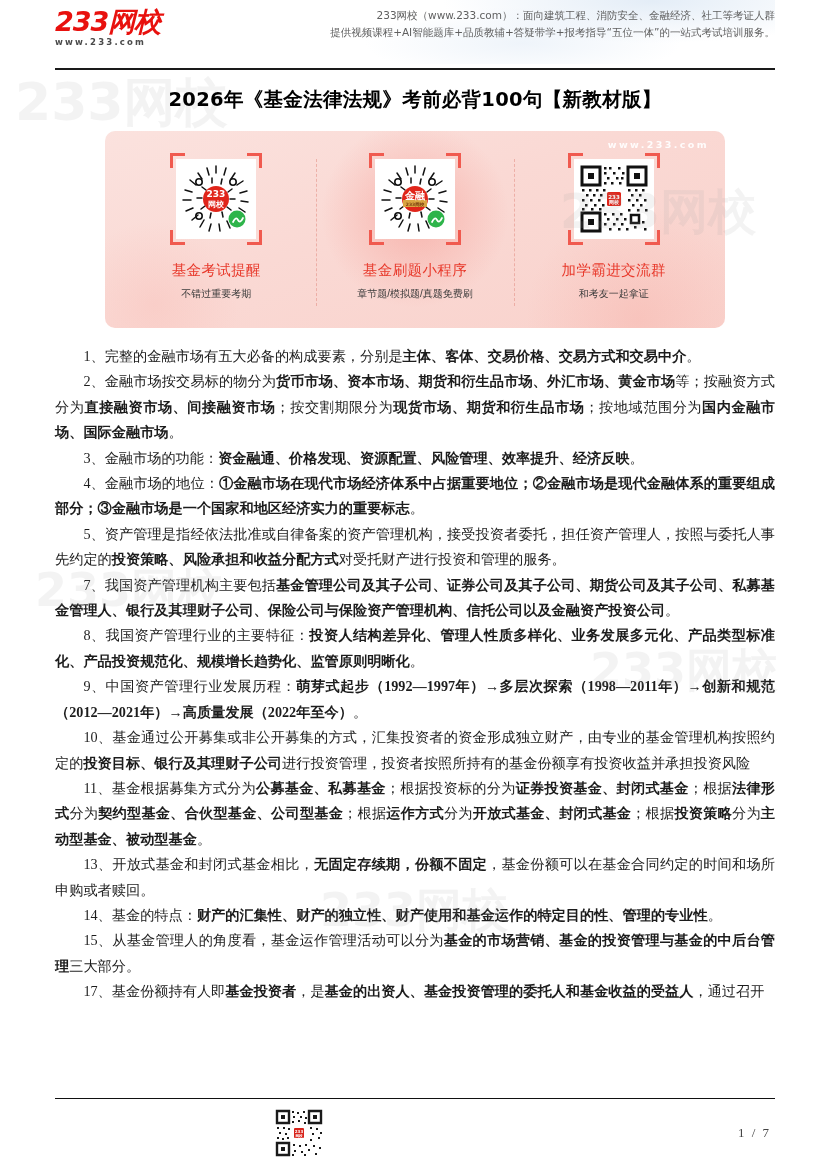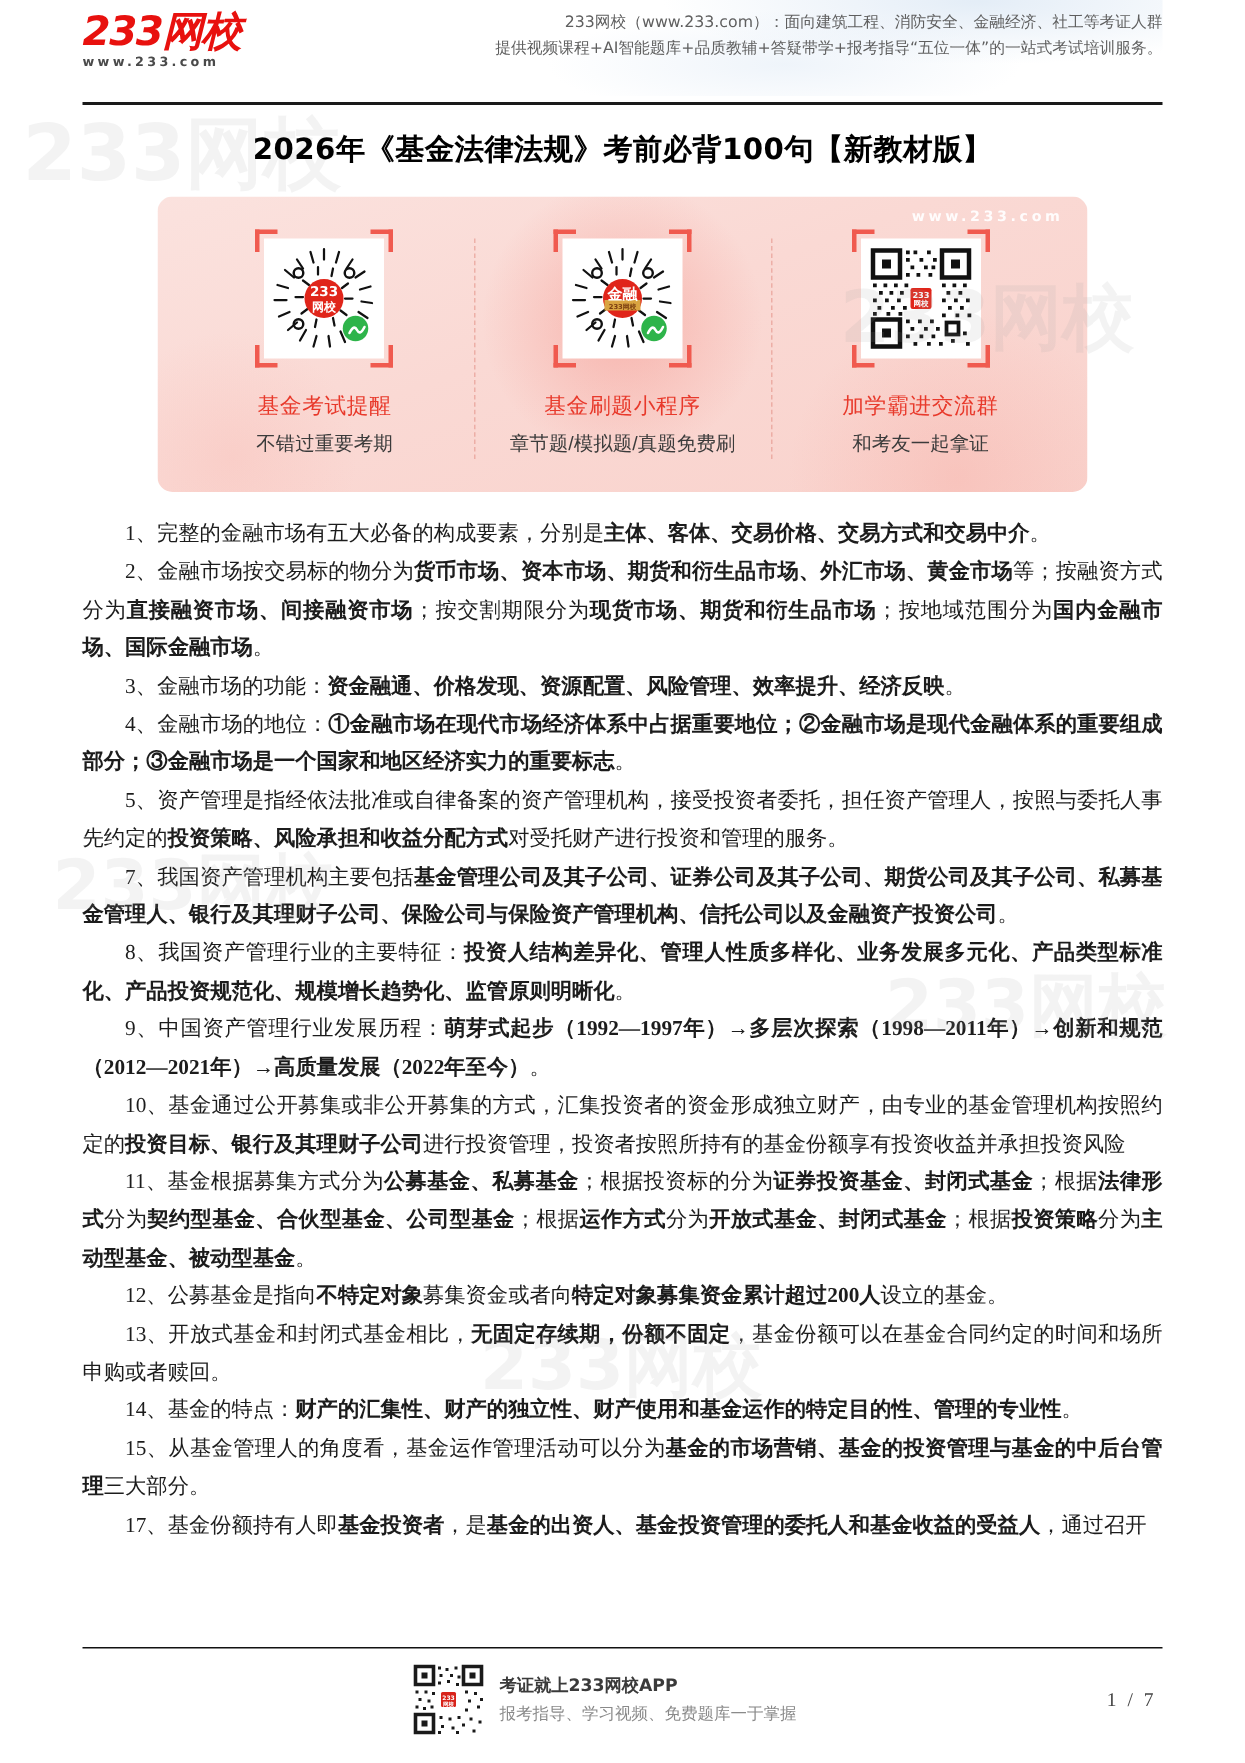--- a/index.html
+++ b/index.html
@@ -155,21 +155,21 @@
     margin-top: 16px;
     font-family: "DejaVu Sans", sans-serif;
     font-size: 14.5px;
     font-weight: normal;
     color: #e8392b;
     letter-spacing: .4px;
   }
   .promo-sub {
     margin-top: 7px;
     font-family: Liberation Sans, sans-serif;
-    font-size: 13px;
+    font-size: 10px;
     color: #3b3b3b;
   }
 
   
   .body-text {
     margin: 16px 55px 0;
     font-size: 14.2px;
     line-height: 25.4px;
     color: #1c1c1c;
     text-align: justify;
@@ -463,21 +463,20 @@
       <p class="para">1、完整的金融市场有五大必备的构成要素，分别是<b>主体、客体、交易价格、交易方式和交易中介</b>。</p>
       <p class="para">2、金融市场按交易标的物分为<b>货币市场、资本市场、期货和衍生品市场、外汇市场、黄金市场</b>等；按融资方式分为<b>直接融资市场、间接融资市场</b>；按交割期限分为<b>现货市场、期货和衍生品市场</b>；按地域范围分为<b>国内金融市场、国际金融市场</b>。</p>
       <p class="para">3、金融市场的功能：<b>资金融通、价格发现、资源配置、风险管理、效率提升、经济反映</b>。</p>
       <p class="para">4、金融市场的地位：<b>①金融市场在现代市场经济体系中占据重要地位；②金融市场是现代金融体系的重要组成部分；③金融市场是一个国家和地区经济实力的重要标志</b>。</p>
       <p class="para">5、资产管理是指经依法批准或自律备案的资产管理机构，接受投资者委托，担任资产管理人，按照与委托人事先约定的<b>投资策略、风险承担和收益分配方式</b>对受托财产进行投资和管理的服务。</p>
       <p class="para">7、我国资产管理机构主要包括<b>基金管理公司及其子公司、证券公司及其子公司、期货公司及其子公司、私募基金管理人、银行及其理财子公司、保险公司与保险资产管理机构、信托公司以及金融资产投资公司</b>。</p>
       <p class="para">8、我国资产管理行业的主要特征：<b>投资人结构差异化、管理人性质多样化、业务发展多元化、产品类型标准化、产品投资规范化、规模增长趋势化、监管原则明晰化</b>。</p>
       <p class="para">9、中国资产管理行业发展历程：<b>萌芽式起步（1992—1997年）→多层次探索（1998—2011年）→创新和规范（2012—2021年）→高质量发展（2022年至今）</b>。</p>
       <p class="para">10、基金通过公开募集或非公开募集的方式，汇集投资者的资金形成独立财产，由专业的基金管理机构按照约定的<b>投资目标、银行及其理财子公司</b>进行投资管理，投资者按照所持有的基金份额享有投资收益并承担投资风险</p>
       <p class="para">11、基金根据募集方式分为<b>公募基金、私募基金</b>；根据投资标的分为<b>证券投资基金、封闭式基金</b>；根据<b>法律形式</b>分为<b>契约型基金、合伙型基金、公司型基金</b>；根据<b>运作方式</b>分为<b>开放式基金、封闭式基金</b>；根据<b>投资策略</b>分为<b>主动型基金、被动型基金</b>。</p>
-      <p class="para">12、公募基金是指向<b>不特定对象</b>募集资金或者向<b>特定对象募集资金累计超过200人</b>设立的基金。</p>
       <p class="para">13、开放式基金和封闭式基金相比，<b>无固定存续期，份额不固定</b>，基金份额可以在基金合同约定的时间和场所申购或者赎回。</p>
       <p class="para">14、基金的特点：<b>财产的汇集性、财产的独立性、财产使用和基金运作的特定目的性、管理的专业性</b>。</p>
       <p class="para">15、从基金管理人的角度看，基金运作管理活动可以分为<b>基金的市场营销、基金的投资管理与基金的中后台管理</b>三大部分。</p>
       <p class="para">17、基金份额持有人即<b>基金投资者</b>，是<b>基金的出资人、基金投资管理的委托人和基金收益的受益人</b>，通过召开</p>
     </div>
 
   <div class="footer">
     <div class="footer-rule"></div>
     <div class="footer-row">
       <div class="footer-spacer"></div>
@@ -522,21 +521,17 @@
           <rect x="38" y="36" width="2" height="2"></rect>
             <rect x="44" y="38" width="2" height="2"></rect>
           <rect x="40" y="44" width="2" height="2"></rect>
             <rect x="17" y="45" width="2" height="2"></rect>
           <rect x="29" y="45" width="2" height="2"></rect>
         </g>
         <rect x="19" y="19" width="10" height="10" fill="#d8231a" rx="1"></rect>
         <text x="24" y="24" font-size="4" font-weight="bold" fill="#fff" text-anchor="middle" font-family="DejaVu Sans, sans-serif">233</text>
         <text x="24" y="28" font-size="3.6" font-weight="bold" fill="#fff" text-anchor="middle" font-family="DejaVu Sans, sans-serif">网校</text>
       </svg>
-      <div class="footer-txt">
-        <div class="footer-t1">考证就上233网校APP</div>
-        <div class="footer-t2">报考指导、学习视频、免费题库一于掌握</div>
-      </div>
       <div class="page-num">1 / 7</div>
     </div>
   </div>
 
 </div>
 
 </body></html>

